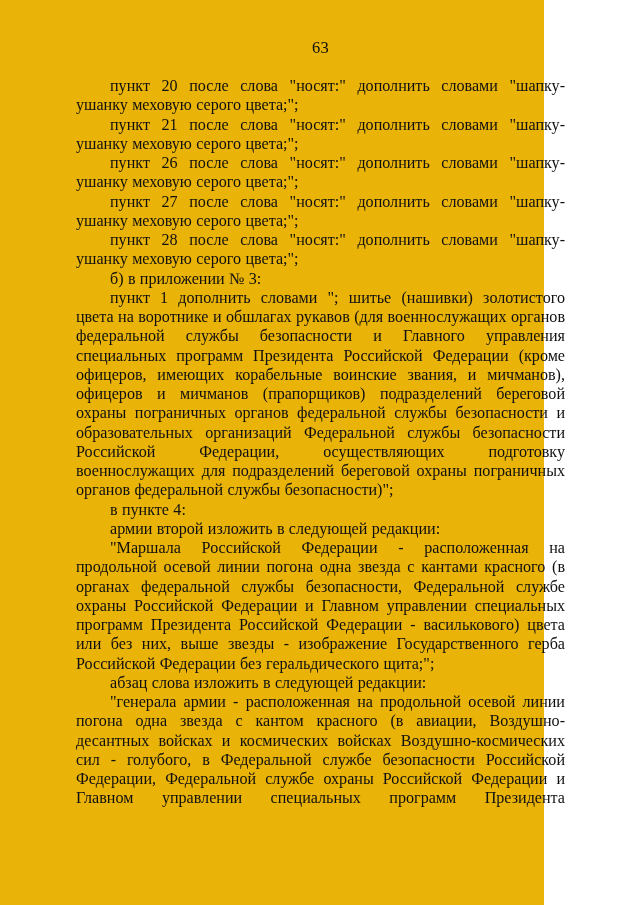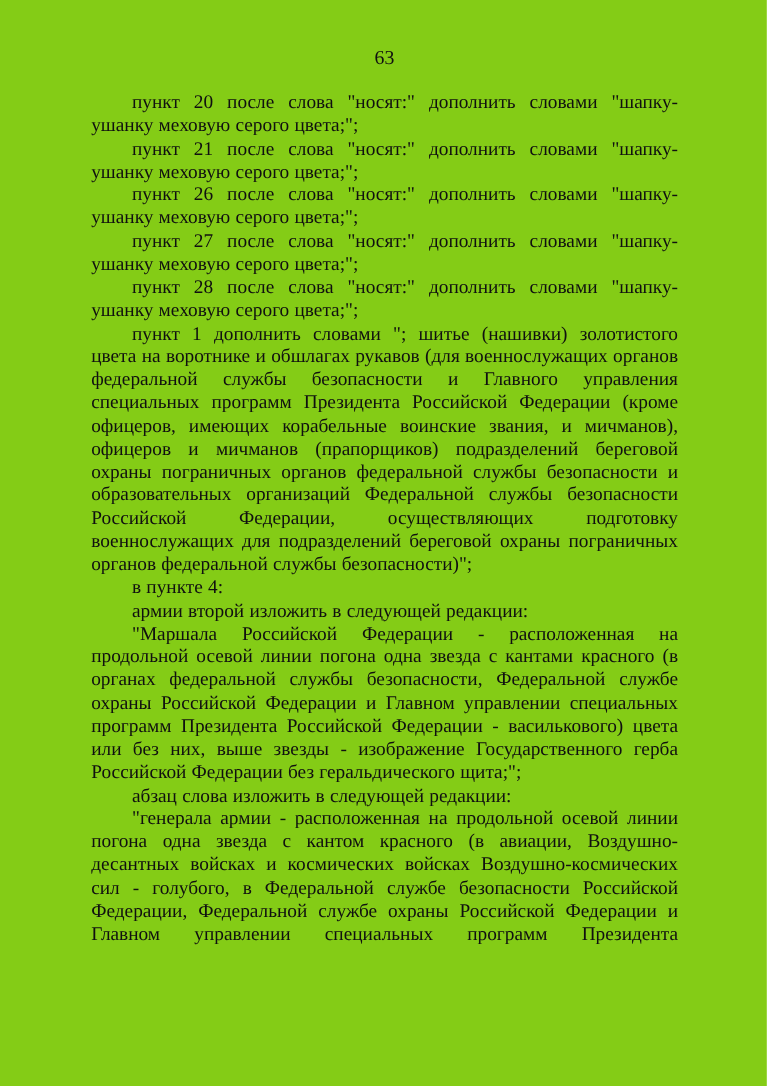--- a/index.html
+++ b/index.html
@@ -11,23 +11,23 @@
   body {
     width: 640px;
     height: 905px;
     overflow: hidden;
     font-family: "Liberation Serif", "DejaVu Serif", serif;
     color: #101010;
   }
 
   .page {
     position: relative;
-    width: 639px;
+    width: 544px;
     height: 905px;
-    background: #84cc16;
+    background: #eab308;
     box-sizing: border-box;
     padding-left: 48px;
   }
 
   
   .page-number {
     position: absolute;
     top: 38px;
     left: 76px;
     width: 489px;
@@ -78,20 +78,21 @@
     <p class="para last-line-natural">пункт 20 после слова "носят:" дополнить словами "шапку-ушанку меховую серого цвета;";</p>
 
     <p class="para last-line-natural">пункт 21 после слова "носят:" дополнить словами "шапку-ушанку меховую серого цвета;";</p>
 
     <p class="para last-line-natural">пункт 26 после слова "носят:" дополнить словами "шапку-ушанку меховую серого цвета;";</p>
 
     <p class="para last-line-natural">пункт 27 после слова "носят:" дополнить словами "шапку-ушанку меховую серого цвета;";</p>
 
     <p class="para last-line-natural">пункт 28 после слова "носят:" дополнить словами "шапку-ушанку меховую серого цвета;";</p>
 
+    <p class="para last-line-natural">б) в приложении № 3:</p>
 
     <p class="para last-line-natural">пункт 1 дополнить словами "; шитье (нашивки) золотистого цвета на воротнике и обшлагах рукавов (для военнослужащих органов федеральной службы безопасности и Главного управления специальных программ Президента Российской Федерации (кроме офицеров, имеющих корабельные воинские звания, и мичманов), офицеров и мичманов (прапорщиков) подразделений береговой охраны пограничных органов федеральной службы безопасности и образовательных организаций Федеральной службы безопасности Российской Федерации, осуществляющих подготовку военнослужащих для подразделений береговой охраны пограничных органов федеральной службы безопасности)";</p>
 
     <p class="para last-line-natural">в пункте 4:</p>
 
     <p class="para last-line-natural">армии второй изложить в следующей редакции:</p>
 
     <p class="para last-line-natural">"Маршала Российской Федерации - расположенная на продольной осевой линии погона одна звезда с кантами красного (в органах федеральной службы безопасности, Федеральной службе охраны Российской Федерации и Главном управлении специальных программ Президента Российской Федерации - василькового) цвета или без них, выше звезды - изображение Государственного герба Российской Федерации без геральдического щита;";</p>
 
     <p class="para last-line-natural">абзац слова изложить в следующей редакции:</p>

